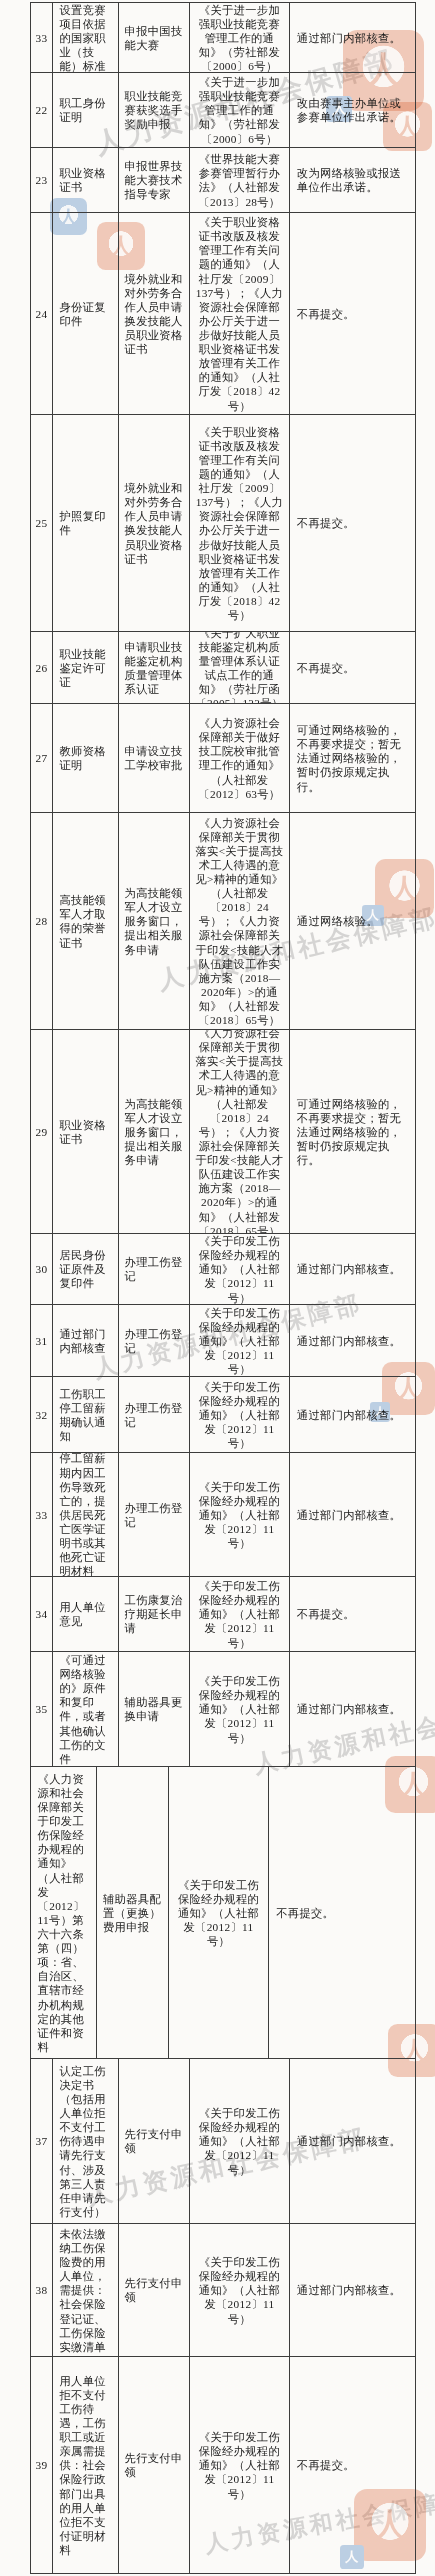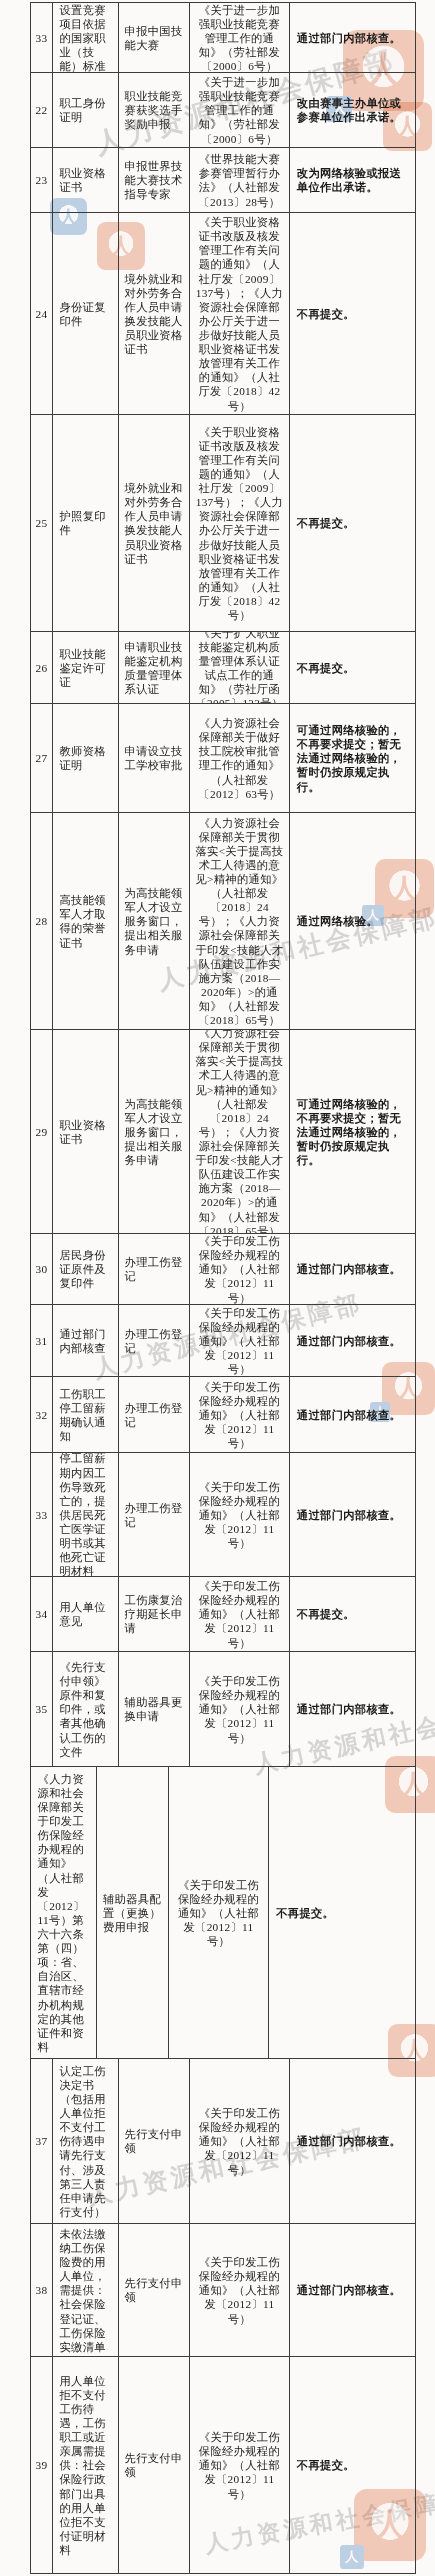--- a/index.html
+++ b/index.html
@@ -29,21 +29,21 @@
     overflow:hidden;
     font-size:11.3px;line-height:1.25;
     letter-spacing:0.3px;
     padding:1.2px 4.8px;
   }
   .t-cell:last-child{border-right:none;}
   .c-no   {width:22px;justify-content:center;text-align:center;padding:1.2px 0.6px;}
   .c-name {width:66px;text-align:left;padding:1.2px 5.4px 1.2px 6.6px;}
   .c-purpose{width:72px;text-align:left;padding:1.2px 6px;}
   .c-basis{width:100px;justify-content:flex-end;text-align:center;padding:1.2px 4.2px;}
-  .c-method{width:126px;text-align:left;padding:1.2px 7.2px;font-weight:bold;}
+  .c-method{width:126px;text-align:left;padding:1.2px 7.2px;}
   .c-no span,.c-name span,.c-purpose span,.c-basis span,.c-method span{display:block;width:100%;}
 
   
   .wm-text{
     position:absolute;
     font-family:"Liberation Sans","DejaVu Sans",sans-serif;
     font-weight:bold;
     color:var(--wm-gray,#8a8a8a);
     opacity:.33;
     white-space:nowrap;
@@ -365,21 +365,21 @@
         </div>
         <div class="t-cell c-method">
           <span>不再提交。</span>
         </div>
       </div>
       <div class="t-row" style="height: 115px;">
         <div class="t-cell c-no">
           <span>35</span>
         </div>
         <div class="t-cell c-name">
-          <span>《先行支付申领》原件和复印件，或者其他确认工伤的文件</span>
+          <span>《可通过网络核验的》原件和复印件，或者其他确认工伤的文件</span>
         </div>
         <div class="t-cell c-purpose">
           <span>辅助器具更换申请</span>
         </div>
         <div class="t-cell c-basis">
           <span>《关于印发工伤保险经办规程的通知》（人社部发〔2012〕11号）</span>
         </div>
         <div class="t-cell c-method">
           <span>通过部门内部核查。</span>
         </div>

